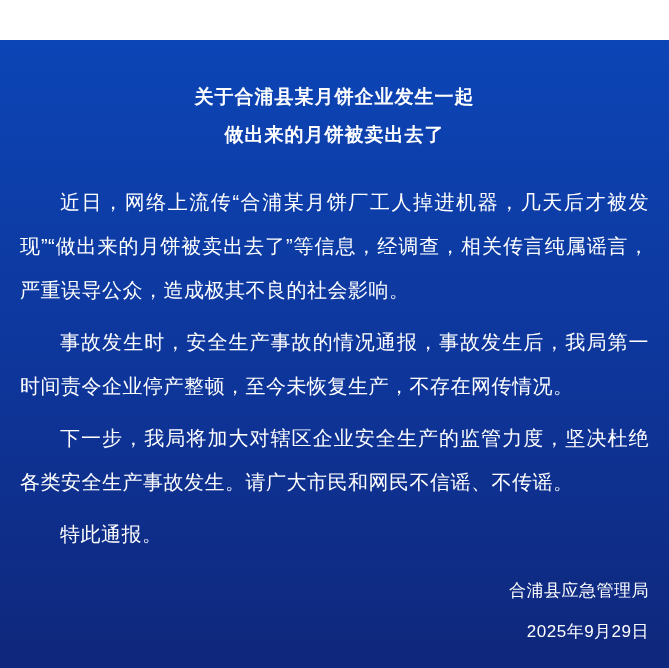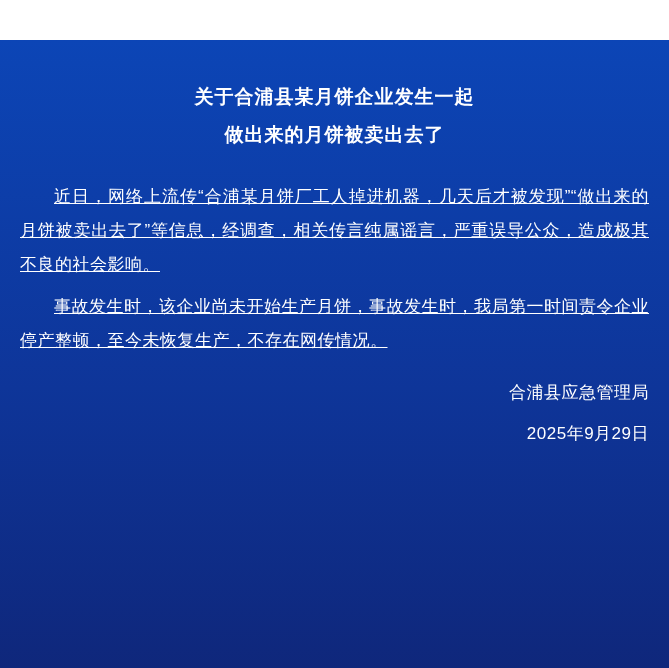--- a/index.html
+++ b/index.html
@@ -28,27 +28,26 @@
     font-weight: 700;
     line-height: 38px;
     letter-spacing: 1px;
     margin: 0 0 26px 0;
   }
   .notice-title .title-line {
     display: block;
   }
   .notice-body p {
     margin: 0 0 8px 0;
-    font-size: 17px;
-    line-height: 34px;
+    font-size: 20px;
+    line-height: 44px;
     letter-spacing: 0.5px;
     text-align: justify;
     text-justify: inter-character;
     text-indent: 2em;
-    text-decoration: underline;
   }
   .notice-footer {
     margin-top: 14px;
     text-align: right;
     font-size: 17px;
     line-height: 41px;
     letter-spacing: 0.5px;
   }
   .notice-footer div {
     display: block;
@@ -59,21 +58,23 @@
 
 <div class="notice-page" style="background: linear-gradient(rgb(12, 69, 182) 0%, rgb(14, 53, 153) 52%, rgb(15, 37, 119) 100%); color: rgb(255, 255, 255);">
 
   <h1 class="notice-title">
     <span class="title-line">关于合浦县某月饼企业发生一起</span>
     <span class="title-line">做出来的月饼被卖出去了</span>
   </h1>
 
   <div class="notice-body">
     <p>近日，网络上流传“合浦某月饼厂工人掉进机器，几天后才被发现”“做出来的月饼被卖出去了”等信息，经调查，相关传言纯属谣言，严重误导公众，造成极其不良的社会影响。</p>
-    <p>事故发生时，该企业尚未开始生产月饼，事故发生时，我局第一时间责令企业停产整顿，至今未恢复生产，不存在网传情况。</p>
+    <p>事故发生时，安全生产事故的情况通报，事故发生后，我局第一时间责令企业停产整顿，至今未恢复生产，不存在网传情况。</p>
+    <p>下一步，我局将加大对辖区企业安全生产的监管力度，坚决杜绝各类安全生产事故发生。请广大市民和网民不信谣、不传谣。</p>
+    <p>特此通报。</p>
   </div>
 
   <div class="notice-footer">
     <div>合浦县应急管理局</div>
     <div>2025年9月29日</div>
   </div>
 
 </div>
 
 </body></html>

